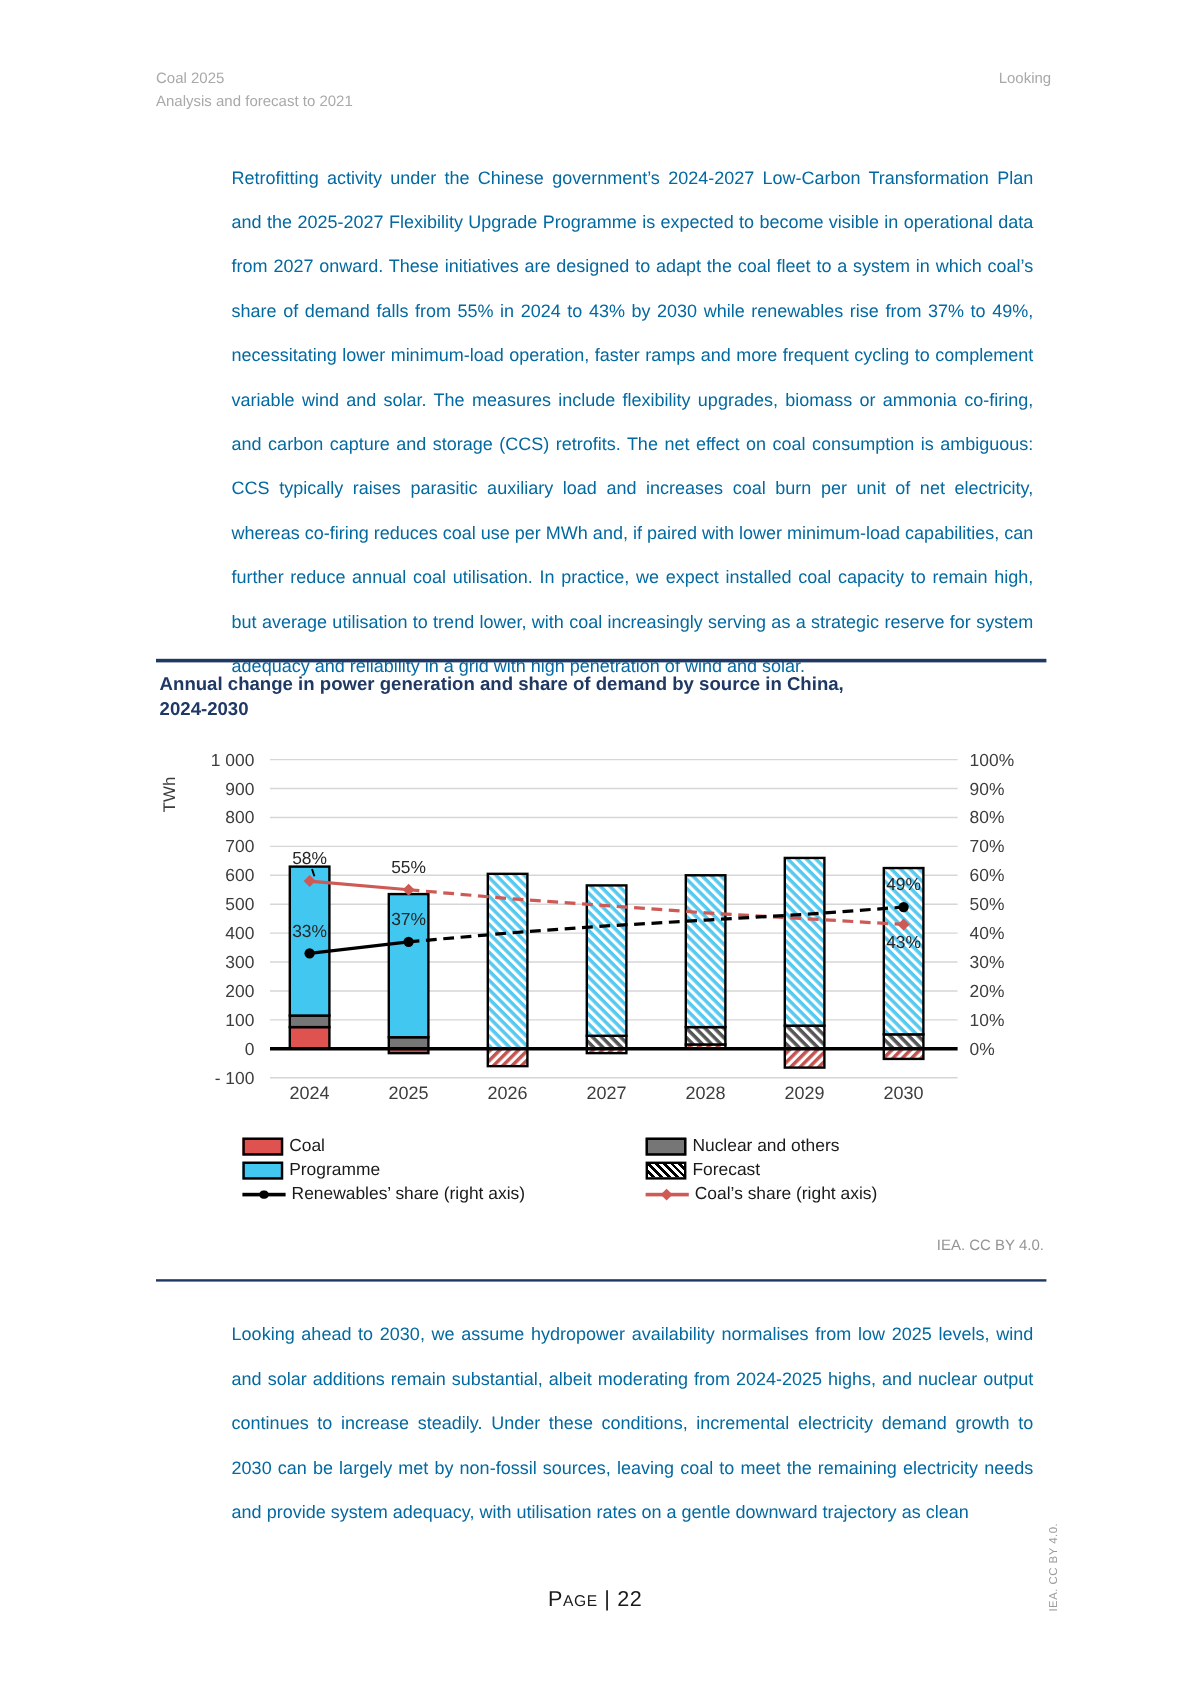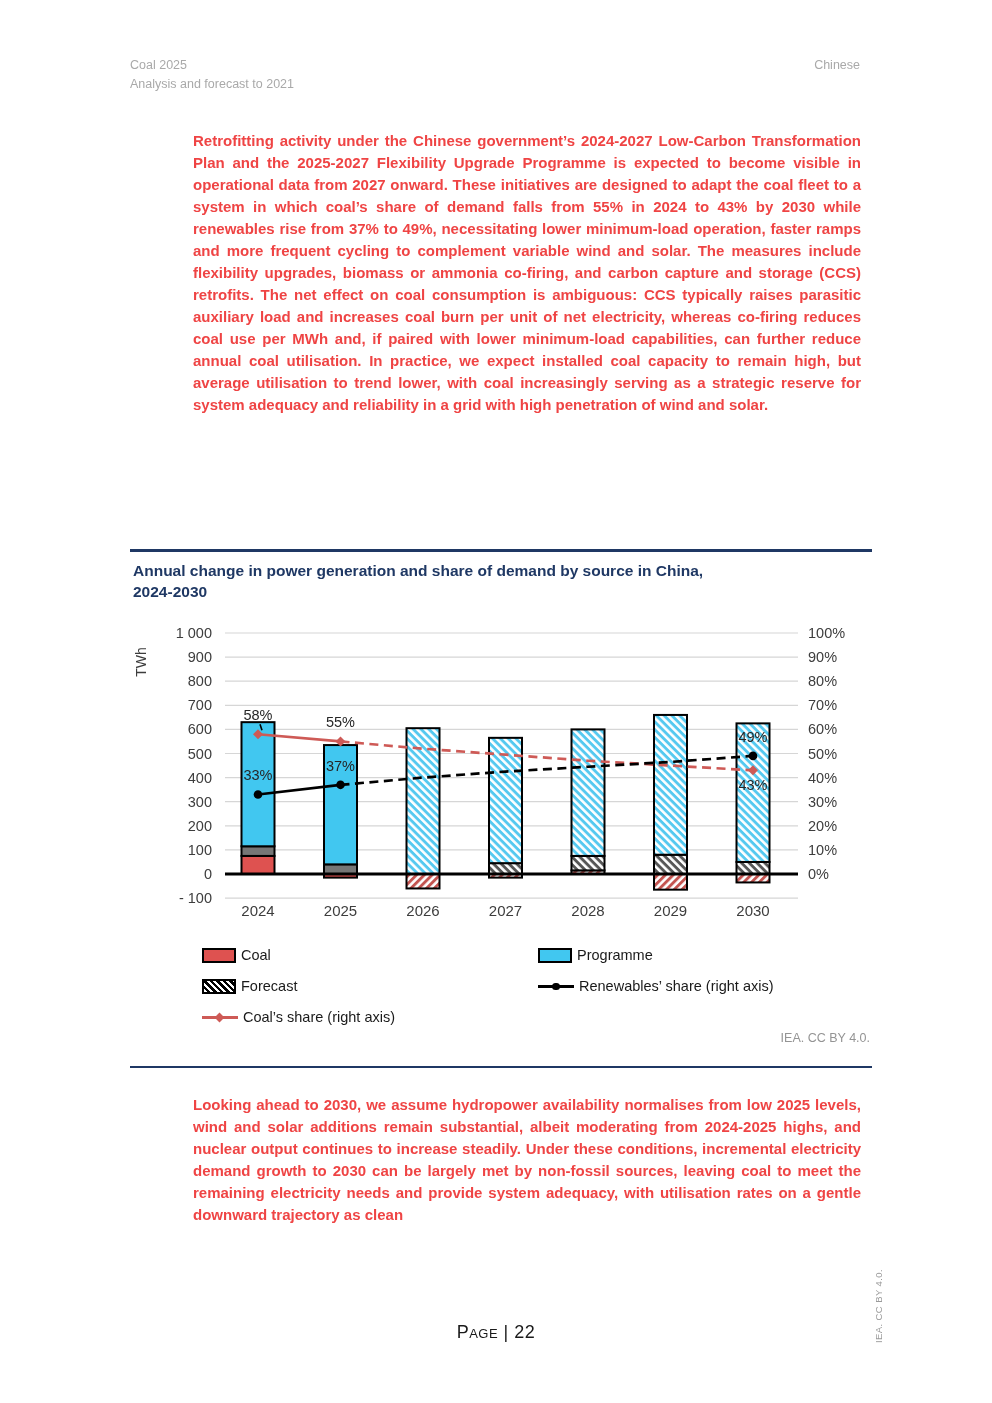--- a/index.html
+++ b/index.html
@@ -1,39 +1,39 @@
 <!DOCTYPE html>
 <html><head>
 <meta charset="utf-8">
 <style>
   html,body{margin:0;padding:0;background:#ffffff;}
   body{
     width:992px;height:1403px;position:relative;
     font-family:"Liberation Sans","DejaVu Sans",sans-serif;
     color:#111;overflow:hidden;
   }
-  .page-header{position:absolute;top:56px;left:130px;right:132px;
+  .page-header{position:absolute;top:56px;left:130px;right:116px;
     font-size:12.5px;line-height:19px;color:#a9a9a9;font-weight:400;}
   .page-header .hdr-left{float:left;text-align:left;}
   .page-header .hdr-right{float:right;text-align:right;}
   .body-par{
     position:absolute;left:193px;width:668px;
-    font-size:15px;font-weight:700;line-height:22px;
-    text-align:justify;color:#ef4444;
+    font-size:15px;font-weight:400;line-height:37px;
+    text-align:justify;color:#0369a1;
   }
   #par1{top:130px;}
   #par2{top:1094px;}
   .figure{position:absolute;left:130px;top:549px;width:742px;height:522px;}
   .fig-rule-top{position:absolute;left:0;top:0;width:742px;height:2.5px;background:#1F3864;}
   .fig-rule-bottom{position:absolute;left:0;top:517px;width:742px;height:1.6px;background:#1F3864;}
   .fig-title{position:absolute;left:3px;top:12px;width:700px;
     color:#1F3864;font-size:15.5px;font-weight:700;line-height:20.5px;}
   #chart{position:absolute;left:0;top:66px;}
   .legend{position:absolute;left:72px;top:396px;width:640px;
-    display:grid;grid-template-columns:336px 1fr;row-gap:11px;}
+    display:grid;grid-template-columns:336px 1fr;row-gap:0;}
   .legend-item{display:flex;align-items:center;height:20px;font-size:14.5px;color:#1a1a1a;}
   .legend-item .sw{display:inline-block;margin-right:5px;flex:0 0 auto;}
   .sw-box{width:30px;height:11px;border:2px solid #000;}
   .sw-line{position:relative;width:36px;height:14px;}
   .sw-line .ln{position:absolute;left:0;top:6px;width:36px;height:2.6px;}
   .sw-line .diamond{position:absolute;left:14px;top:3.5px;width:7px;height:7px;transform:rotate(45deg);}
   .sw-line .dot{position:absolute;left:14px;top:3.5px;width:7.5px;height:7.5px;border-radius:50%;}
   .fig-credit{position:absolute;right:2px;top:482px;font-size:12.5px;color:#949494;}
   .page-footer{position:absolute;left:0;top:1322px;width:100%;text-align:center;
     font-size:18px;color:#1a1a1a;font-variant:small-caps;letter-spacing:0.5px;}
@@ -43,21 +43,21 @@
   svg text{font-family:"Liberation Sans","DejaVu Sans",sans-serif;}
 </style>
 </head>
 <body>
 
 <div class="page-header">
   <div class="hdr-left">
     <div>Coal 2025</div>
     <div>Analysis and forecast to 2021</div>
   </div>
-  <div class="hdr-right">Chinese</div>
+  <div class="hdr-right">Looking</div>
 </div>
 
 <div id="par1" class="body-par">Retrofitting activity under the Chinese government’s 2024-2027 Low-Carbon Transformation Plan and the 2025-2027 Flexibility Upgrade Programme is expected to become visible in operational data from 2027 onward. These initiatives are designed to adapt the coal fleet to a system in which coal’s share of demand falls from 55% in 2024 to 43% by 2030 while renewables rise from 37% to 49%, necessitating lower minimum-load operation, faster ramps and more frequent cycling to complement variable wind and solar. The measures include flexibility upgrades, biomass or ammonia co-firing, and carbon capture and storage (CCS) retrofits. The net effect on coal consumption is ambiguous: CCS typically raises parasitic auxiliary load and increases coal burn per unit of net electricity, whereas co-firing reduces coal use per MWh and, if paired with lower minimum-load capabilities, can further reduce annual coal utilisation. In practice, we expect installed coal capacity to remain high, but average utilisation to trend lower, with coal increasingly serving as a strategic reserve for system adequacy and reliability in a grid with high penetration of wind and solar.</div>
 
 <div class="figure">
   <div class="fig-rule-top"></div>
   <div class="fig-title">
     <span>Annual change in power generation and share of demand by source in China,</span><br>
     <span>2024-2030</span>
   </div>
@@ -166,20 +166,24 @@
         <text x="623" y="126.91" text-anchor="middle">49%</text>
         <text x="623" y="175.37" text-anchor="middle">43%</text>
       </g>
     </svg>
   <div class="legend" id="legend">
       <div class="legend-item">
         <span class="sw sw-box" style="background: rgb(222, 82, 80);"></span>
         <span>Coal</span>
       </div>
       <div class="legend-item">
+        <span class="sw sw-box" style="background: rgb(118, 118, 118);"></span>
+        <span>Nuclear and others</span>
+      </div>
+      <div class="legend-item">
         <span class="sw sw-box" style="background: rgb(65, 199, 240);"></span>
         <span>Programme</span>
       </div>
       <div class="legend-item">
         <span class="sw sw-box" style="background: repeating-linear-gradient(45deg, rgb(255, 255, 255) 0px, rgb(255, 255, 255) 2.4px, rgb(0, 0, 0) 2.4px, rgb(0, 0, 0) 4.6px);"></span>
         <span>Forecast</span>
       </div>
       <div class="legend-item">
         <span class="sw sw-line">
           <span class="ln" style="background: rgb(0, 0, 0);"></span>

